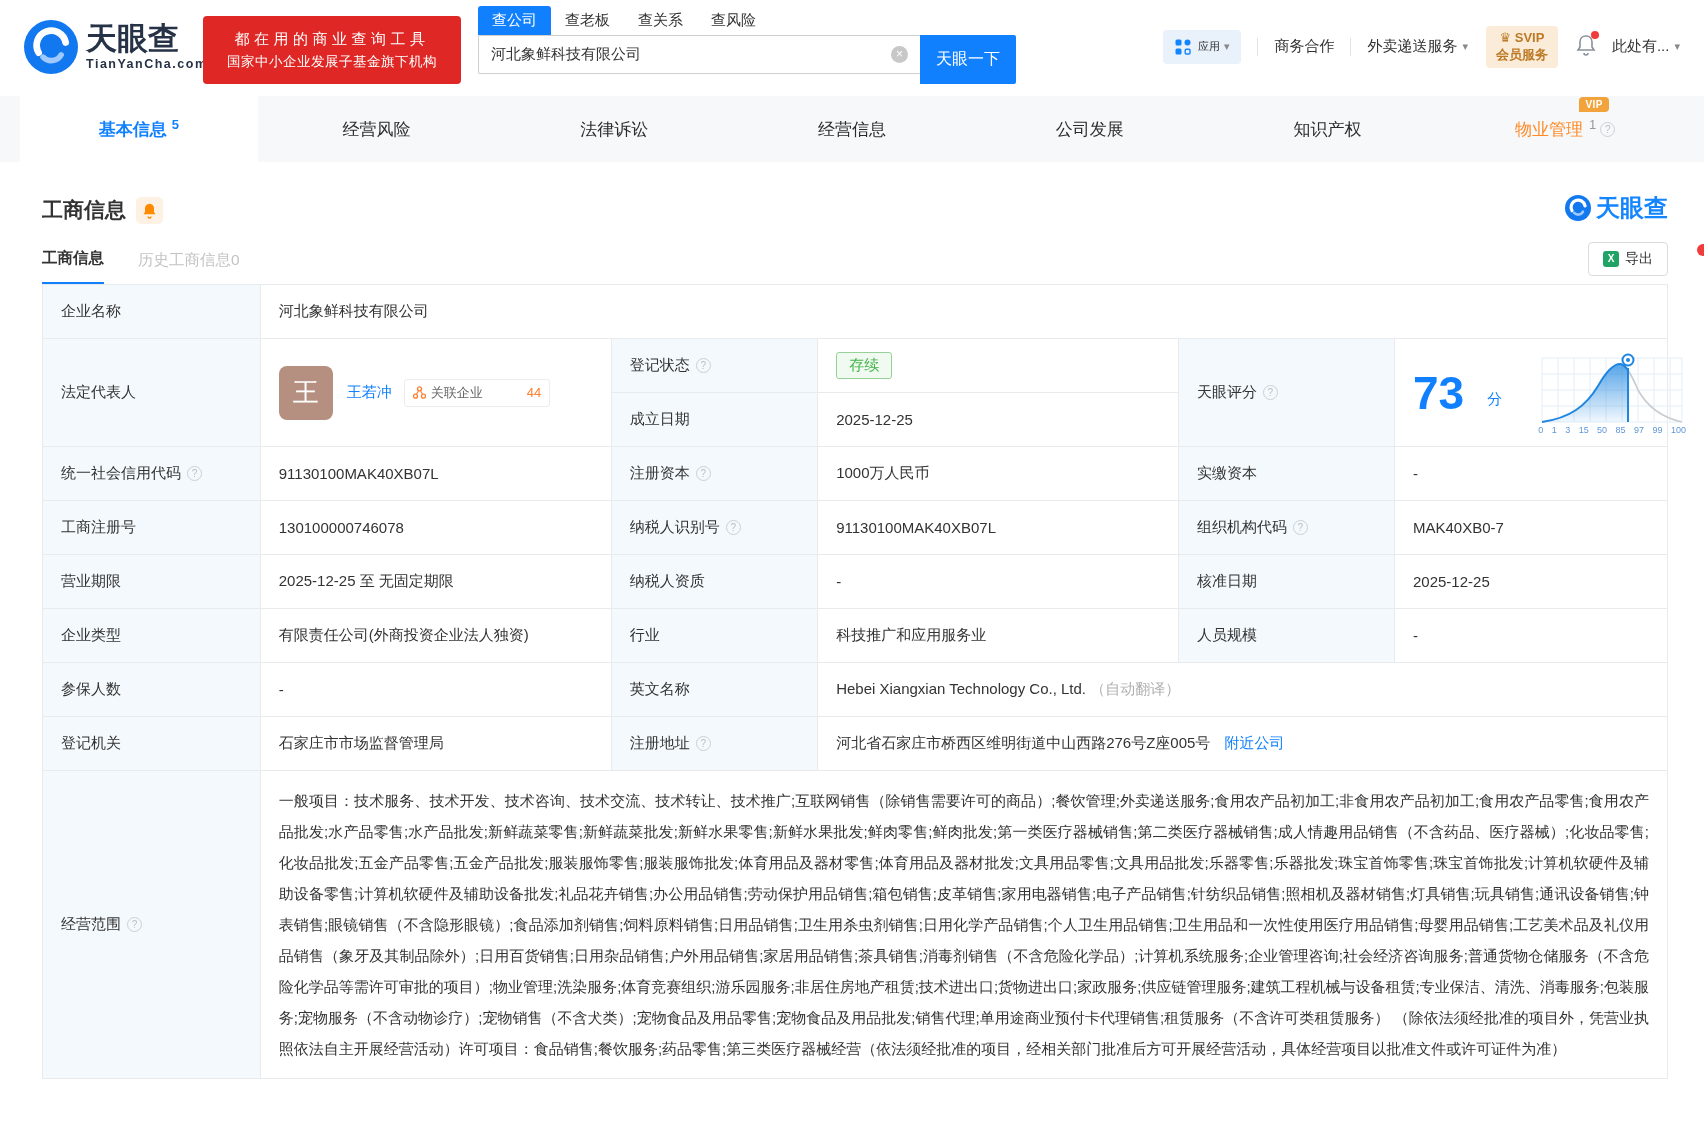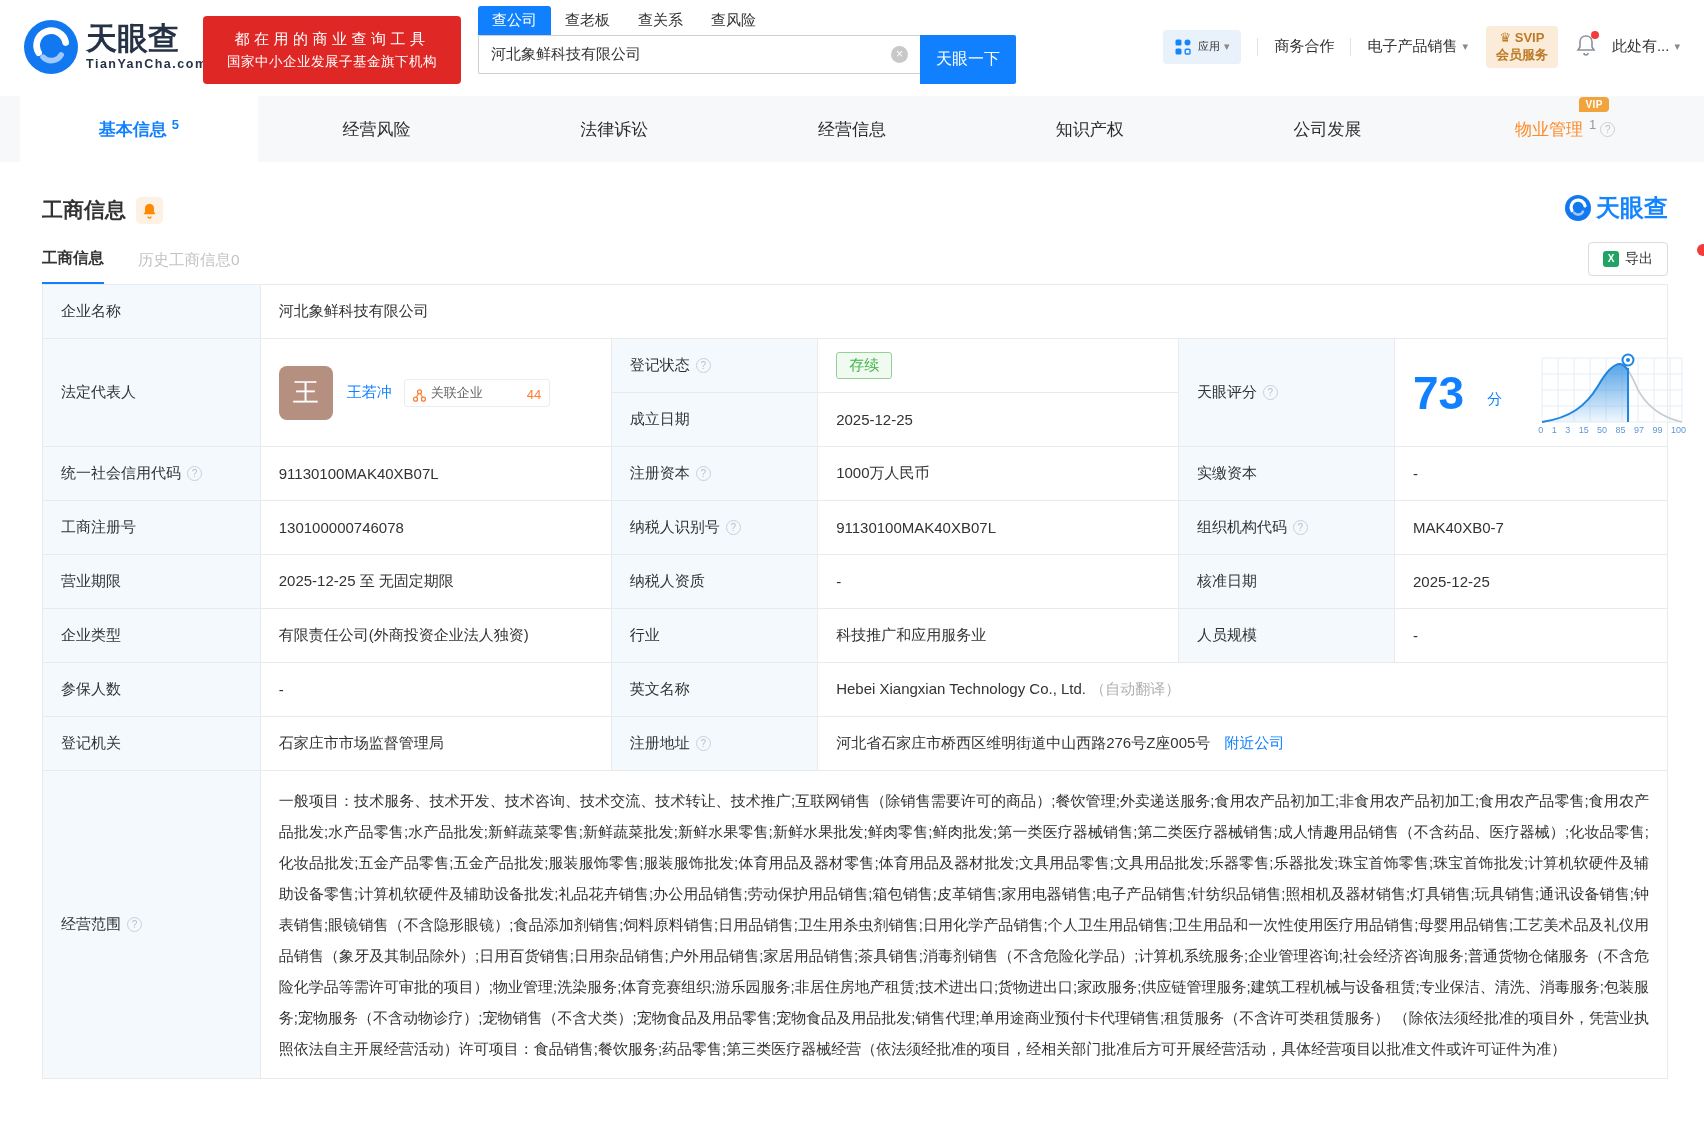--- a/index.html
+++ b/index.html
@@ -76,21 +76,21 @@
   
   table { width:100%; border-collapse:collapse; table-layout:fixed; margin-top:0; }
   td { border:1px solid #e9eaec; font-size:15px; padding:0 18px; height:54px; vertical-align:middle; color:#333; }
   td.lbl { background:#f3f9fd; }
   .lbl-in { display:flex; align-items:center; }
   .lbl-in .q-icon { margin-left:6px; }
   .rep-cell { display:flex; align-items:center; }
   .avatar { width:54px; height:54px; background:#b59080; border-radius:8px; color:#fff; font-size:26px;
             display:flex; align-items:center; justify-content:center; cursor:pointer; flex:none; }
   .rep-name { color:#1080ff; margin:0 12px 0 14px; cursor:pointer; }
-  .rel-badge { display:flex; align-items:flex-end; border:1px solid #ececec; border-radius:3px;
+  .rel-badge { display:flex; align-items:center; border:1px solid #ececec; border-radius:3px;
                padding:4px 8px; cursor:pointer; background:#fff; }
   .rel-badge .t { font-size:13px; color:#666; margin:0 4px 0 5px; }
   .rel-badge .n { font-size:13px; color:#ff7d2f;margin-left:40px; }
   .status-badge { display:inline-block; background:#f0faf0; border:1px solid #97d197; color:#44b549;
                   padding:3px 12px; border-radius:3px; font-size:15px; }
   .score-cell { display:flex; align-items:center;gap:20px; }
   .score-num { font-size:46px; font-weight:bold; color:#1080ff; line-height:1; }
   .score-unit { font-size:15px; color:#1080ff; margin:14px 0 0 3px; }
   .score-chart { margin-left:14px; width:152px; }
   .ticks { display:flex; justify-content:space-between; width:148px; margin:-2px auto 0; }
@@ -145,21 +145,21 @@
         <rect x="0.5" y="9.5" width="6" height="6" rx="1.5" fill="#1285ff"></rect>
         <rect x="10.2" y="10.2" width="4.8" height="4.8" rx="1" fill="none" stroke="#1285ff" stroke-width="1.4"></rect>
       </svg>
       <span class="lbl">应用</span>
       <span class="caret">▾</span>
     </div>
     <div class="nav-sep"></div>
     <div class="nav-item">商务合作</div>
     <div class="nav-sep"></div>
     <div class="nav-item">
-      <span>电子产品销售</span>
+      <span>外卖递送服务</span>
       <span class="caret">▾</span>
     </div>
     <div class="svip">
       <div><span>♛</span> <span>SVIP</span></div>
       <div>会员服务</div>
     </div>
     <div class="bell-wrap">
       <svg width="20" height="22" viewBox="0 0 20 22">
         <path d="M10 2 C6 2 4 5 4 8 v5 l-2 3 h16 l-2 -3 v-5 c0 -3 -2 -6 -6 -6 z" fill="none" stroke="#8a9099" stroke-width="1.6"></path>
         <path d="M8 19 a2 2 0 0 0 4 0" fill="none" stroke="#8a9099" stroke-width="1.6"></path>
@@ -181,24 +181,24 @@
   <div class="tab">
       <span>经营风险</span>
     </div>
   <div class="tab">
       <span>法律诉讼</span>
     </div>
   <div class="tab">
       <span>经营信息</span>
     </div>
   <div class="tab">
+      <span>公司发展</span>
+    </div>
+  <div class="tab">
       <span>知识产权</span>
-    </div>
-  <div class="tab">
-      <span>公司发展</span>
     </div>
   <div class="tab history">
     <span class="tab-label-wrap">
       <span>物业管理</span>
       <span class="vip-badge">VIP</span>
     </span>
     <span class="count">1</span>
     <span class="q-icon">?</span>
   </div>
 </div>

